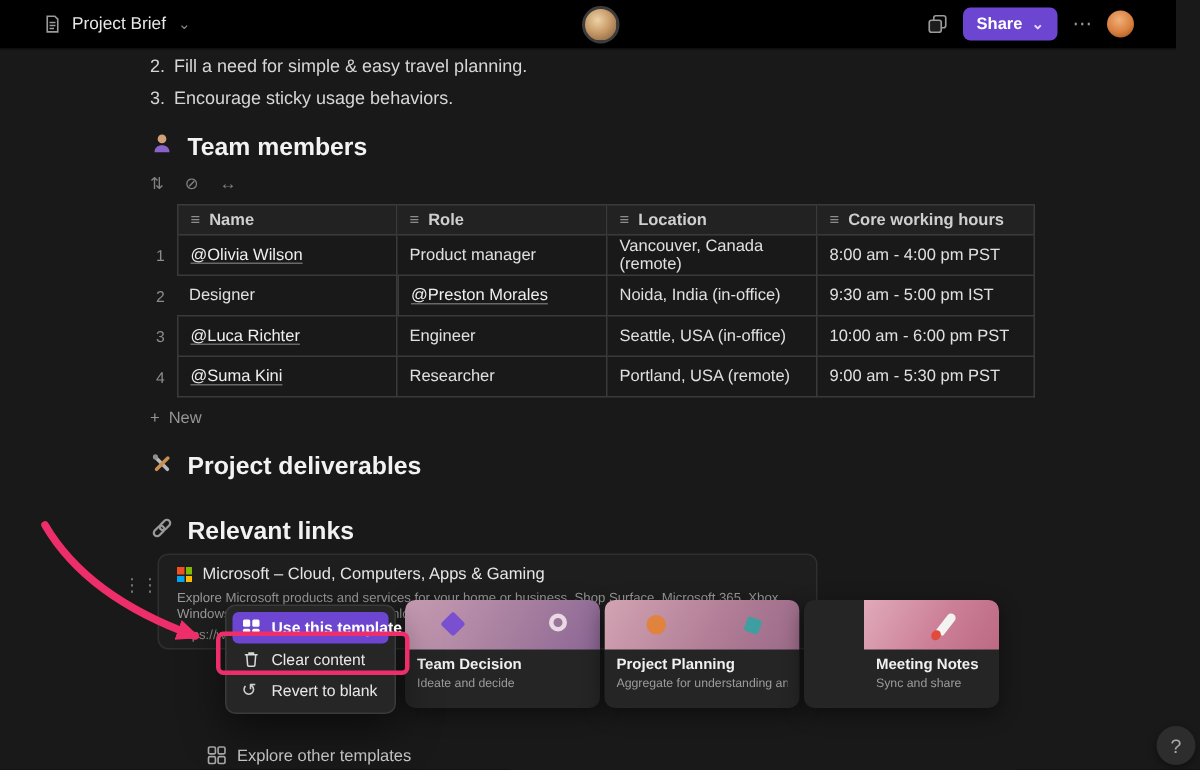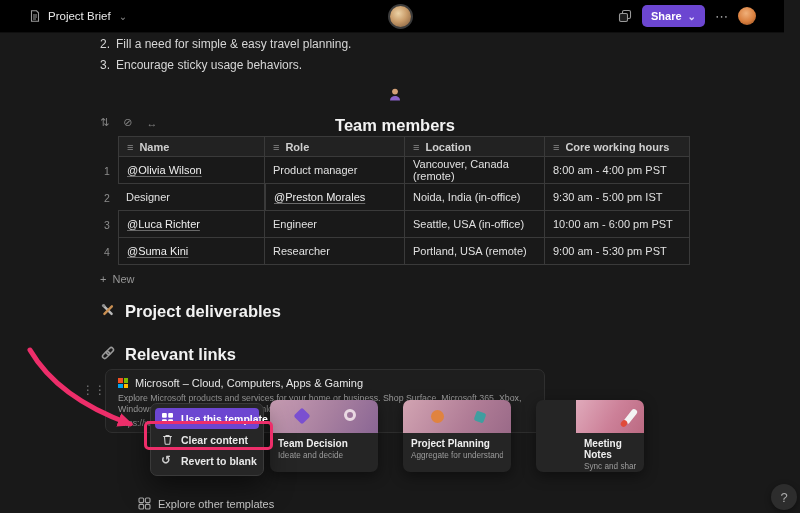--- a/index.html
+++ b/index.html
@@ -21,21 +21,21 @@
                border-radius:5px; height:22px; padding:0 9px; display:flex; align-items:center; gap:4px; cursor:pointer; }
   .share-btn .tb-chev { color:#e6ddff; }
   .avatar-sm { width:18px; height:18px; border-radius:50%;
                background:radial-gradient(circle at 45% 35%, #f0b07a 0%, #d97f3e 55%, #8c4a1e 100%); }
 
   
   .content { position:absolute; top:33px; left:0; width:800px; padding:0 110px 0 100px; }
   .li { display:flex; height:21px; align-items:center; font-size:12px; color:#d6d6d6; }
   .li-num { width:16px; color:#d6d6d6; }
   .heading { display:flex; align-items:center; gap:9px; height:23px; font-size:16.5px; font-weight:700; color:#f2f2f2; }
-  .h-team { margin-top:12px;flex-direction:column; }
+  .h-team { margin-top:12px; }
   .h-deliv { margin-top:13px; }
   .h-links { margin-top:20px; }
   .tbl-toolbar { margin-top:5px; height:15px; display:flex; gap:14px; align-items:center; color:#828282; font-size:11px; }
   .tbl-toolbar span { cursor:pointer; }
 
   
   .tbl { margin-top:6px; font-size:11px; }
   .trow { display:grid; grid-template-columns:18px 147px 140px 140px 145px; }
   .cell { display:flex; align-items:center; padding:0 8px; border-right:1px solid #3a3a3a; border-bottom:1px solid #3a3a3a; color:#e0e0e0; }
   .cell.cfirst { border-left:1px solid #3a3a3a; }
@@ -59,31 +59,31 @@
   .ms-logo i:nth-child(4){ right:0; bottom:0; background:#FFB900; }
   .bm-desc { margin-top:4px; font-size:8.8px; line-height:11px; color:#9a9a9a; max-height:22px; overflow:hidden; }
   .bm-url { margin-top:3px; font-size:8.8px; color:#8d8d8d; }
 
   
   .drag-handle { position:absolute; left:82px; top:383px; color:#7a7a7a; font-size:12px; letter-spacing:0; cursor:grab; z-index:6; }
 
   .menu { position:absolute; left:150px; top:403px; width:114px; background:#262626; border:1px solid #3a3a3a;
           border-radius:7px; box-shadow:0 10px 28px rgba(0,0,0,.55); padding:4px; z-index:10; }
   .mi { display:flex; align-items:center; gap:7px; height:21px; padding:0 6px; border-radius:4px;
-        font-size:10.5px; color:#e8e8e8; cursor:pointer; white-space:nowrap;font-weight:bold; }
+        font-size:10.5px; color:#e8e8e8; cursor:pointer; white-space:nowrap; }
   .mi.primary { background:#6C46D1; color:#ffffff; font-weight:600; }
   .mi svg, .mi .mi-glyph { flex:0 0 13px; }
   .mi-glyph { color:#cfcfcf; font-size:12px; line-height:13px; }
 
   .anno-box { position:absolute; left:144px; top:421px; width:129px; height:29px; border:3px solid #ED2E6A;
               border-radius:5px; z-index:11; pointer-events:none; }
   .anno-arrow { position:absolute; inset:0; z-index:12; pointer-events:none; }
 
   
-  .card { position:absolute; top:400px; width:108px; height:72px; background:#252525; border-radius:7px;
+  .card { position:absolute; top:400px; width:130px; height:72px; background:#252525; border-radius:7px;
           overflow:hidden; box-shadow:0 4px 14px rgba(0,0,0,.45); cursor:pointer; z-index:5; }
   .card.c1 { left:270px; } .card.c2 { left:403px; } .card.c3 { left:536px;padding-left:40px; }
   .thumb { height:33px; position:relative; }
   .c1 .thumb { background:linear-gradient(120deg,#c89db3 0%, #a77f9f 55%, #8a6694 100%); }
   .c2 .thumb { background:linear-gradient(120deg,#d2a4b2 0%, #b07c96 60%, #9a6a88 100%); }
   .c3 .thumb { background:linear-gradient(120deg,#e0aabb 0%, #cc8098 55%, #bb6a82 100%); }
   .sh { position:absolute; }
   .sh-diamond { width:12px; height:12px; background:#7a4fd0; transform:rotate(45deg); border-radius:2px; left:26px; top:10px; }
   .sh-ring { width:12px; height:12px; border:3px solid #e9d9e2; border-radius:50%; right:22px; top:9px; }
   .sh-orange { width:13px; height:13px; background:#e0833f; border-radius:50%; left:28px; top:10px; }

